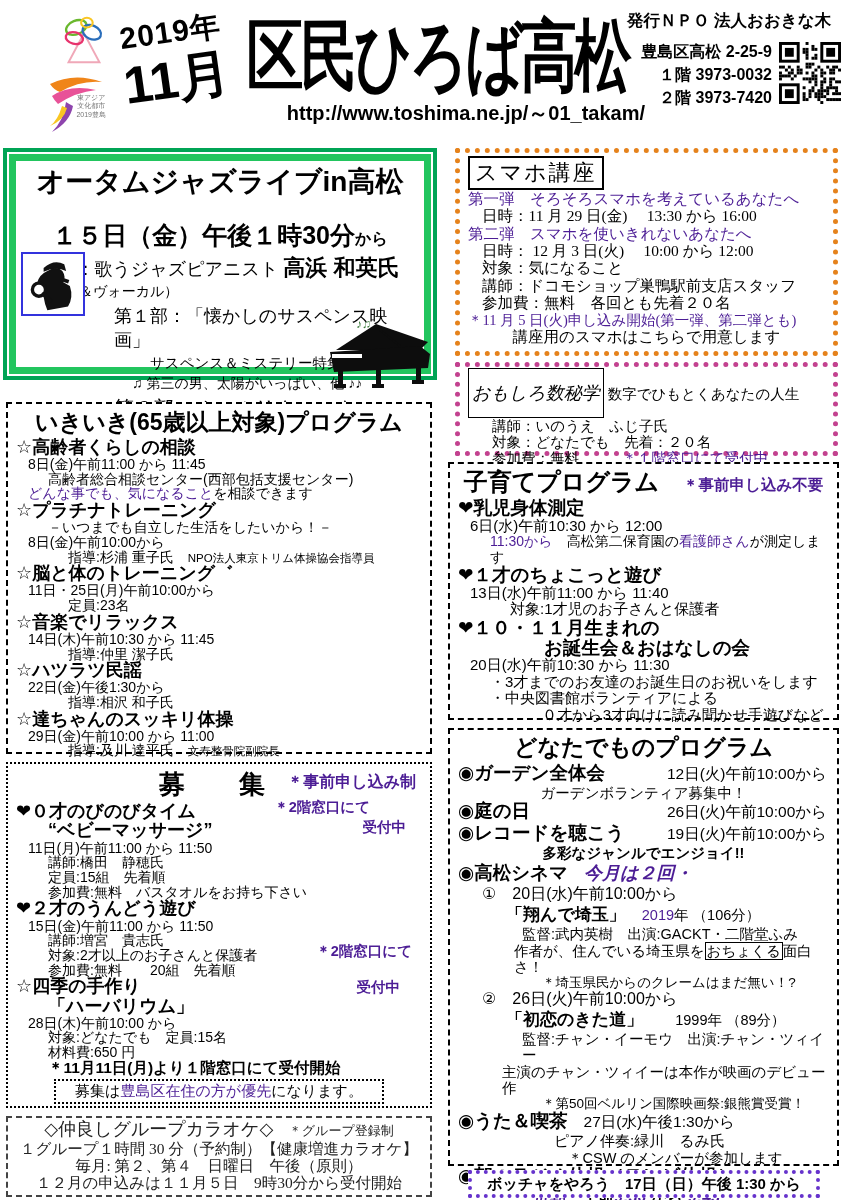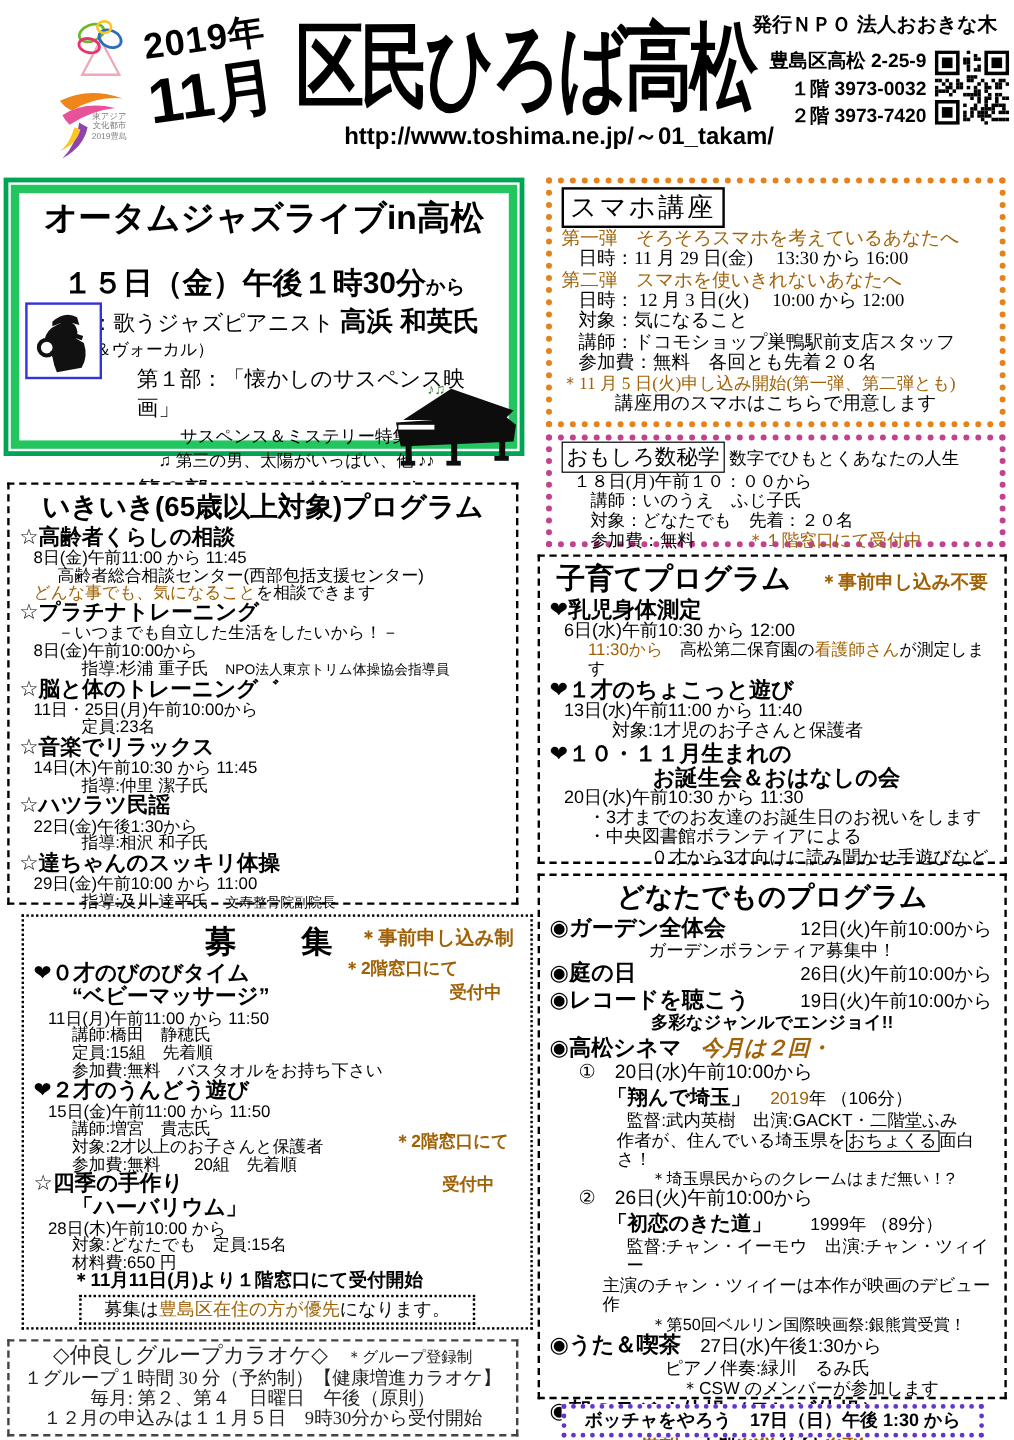--- a/index.html
+++ b/index.html
@@ -2,21 +2,21 @@
 <html><head>
 <meta charset="utf-8">
 <style>
   * { margin:0; padding:0; box-sizing:border-box; }
   html,body { background:#fff; }
   body {
     position:relative; width:845px; height:1200px; overflow:hidden;
     font-family:"Liberation Sans","DejaVu Sans",sans-serif; color:#000;
   }
   .abs { position:absolute; }
-  .red { color:#a16207; }
+  .red { color:#4c1d95; }
   .bold { font-weight:bold; }
   .center { text-align:center; }
 
   
   #tree-logo { left:55px; top:12px; width:58px; height:58px; }
   #phoenix-logo { left:42px; top:72px; width:66px; height:64px; }
   #yearmonth { left:104px; top:12px; width:140px; transform:rotate(-8deg); transform-origin:center; text-align:center; }
   #ym-year { font-size:30px; font-weight:900; letter-spacing:1px; }
   #ym-month { font-size:52px; font-weight:900; line-height:1.0; }
   #main-title { left:230px; top:4px; width:415px; text-align:center; font-size:57px; font-weight:900;
@@ -50,21 +50,21 @@
 
   
   #sec-ikiiki { left:6px; top:402px; width:426px; height:352px; padding:3px 8px; }
   .ik-title { text-align:center; font-size:23px; font-weight:900; }
   .t-name { font-weight:bold; font-size:18px; line-height:1.06; }
   .t-det { font-size:14px; line-height:1.05; }
   .in1 { padding-left:12px; } .in2 { padding-left:32px; } .in3 { padding-left:52px; }
   .t-small { font-size:11.5px; }
 
   
-  #sec-bosyu { left:18px; top:762px; width:426px; height:346px; padding:3px 8px; }
+  #sec-bosyu { left:6px; top:762px; width:426px; height:346px; padding:3px 8px; }
   .bs-title { text-align:center; font-size:26px; font-weight:900; letter-spacing:14px; }
   #bs-note1 { position:absolute; right:14px; top:8px; font-size:16px; font-weight:bold; }
   #bs-note2 { position:absolute; right:60px; top:34px; font-size:14.5px; font-weight:bold; }
   #bs-note3 { position:absolute; right:24px; top:54px; font-size:14.5px; font-weight:bold; }
   #bs-note4 { position:absolute; right:18px; top:178px; font-size:14.5px; font-weight:bold; }
   #bs-note5 { position:absolute; right:30px; top:214px; font-size:14.5px; font-weight:bold; }
   .bs-name { font-weight:bold; font-size:18px; line-height:1.07; }
   .priority-box { margin:3px auto 0; width:330px; border:2px dotted #000; text-align:center; font-size:15px; padding:1px 0; }
 
   
@@ -78,21 +78,21 @@
   #sec-sumaho { left:455px; top:148px; width:383px; height:208px; border:5px dotted #e5821c; padding:3px 8px;
     font-family:"Liberation Serif","DejaVu Serif",serif; }
   .sm-title { display:inline-block; border:2px solid #000; font-size:22px; padding:0 5px; letter-spacing:2px; }
   .sm-l { font-size:15.5px; line-height:1.12; }
   .sm-ind { padding-left:14px; }
   .sm-tight { font-size:14.5px; }
 
   
   #sec-suhi { left:455px; top:362px; width:383px; height:94px; border:5px dotted #c3428f; padding:1px 8px;
     font-family:"Liberation Serif","DejaVu Serif",serif; }
-  .su-title { display:inline-block; border:1.5px solid #000; font-size:18px; padding:0 3px; }
+  .su-title { display:inline-block; border:1.5px solid #000; font-size:18px; padding:12px 3px;font-style:italic; }
   .su-sub { font-size:14.5px; }
   .su-l { font-size:14.5px; line-height:1.12; }
 
   
   #sec-kosodate { left:448px; top:462px; width:391px; height:258px; padding:2px 8px; }
   .ko-title { text-align:center; font-size:24px; font-weight:900; }
   .ko-title .note { font-size:15.5px; font-weight:bold; letter-spacing:0; }
   .ko-name { font-weight:bold; font-size:18.5px; line-height:1.07; }
   .ko-det { font-size:15px; line-height:1.1; }
   .ko-det14 { font-size:14px; line-height:1.1; }
@@ -393,21 +393,20 @@
   <div class="sm-l sm-ind">日時： 12 月 3 日(火)　 10:00 から 12:00</div>
   <div class="sm-l sm-ind">対象：気になること</div>
   <div class="sm-l sm-ind">講師：ドコモショップ巣鴨駅前支店スタッフ</div>
   <div class="sm-l sm-ind">参加費：無料　各回とも先着２０名</div>
   <div class="sm-l sm-tight red">＊11 月 5 日(火)申し込み開始(第一弾、第二弾とも)</div>
   <div class="sm-l center">講座用のスマホはこちらで用意します</div>
 </div>
 
 <div class="sec" id="sec-suhi">
   <div><span class="su-title">おもしろ数秘学</span> <span class="su-sub">数字でひもとくあなたの人生</span></div>
-  <div class="su-l" style="padding-left:10px;">１８日(月)午前１０：００から</div>
   <div class="su-l" style="padding-left:24px;">講師：いのうえ　ふじ子氏</div>
   <div class="su-l" style="padding-left:24px;">対象：どなたでも　先着：２０名</div>
   <div class="su-l" style="padding-left:24px;"><span>参加費：無料</span>　　　<span class="red">＊１階窓口にて受付中</span></div>
 </div>
 
 <div class="sec dashed" id="sec-kosodate">
   <div class="ko-title"><span>子育てプログラム</span>　<span class="note red">＊事前申し込み不要</span></div>
   <div class="ko-name">❤乳児身体測定</div>
   <div class="ko-det in1">6日(水)午前10:30 から 12:00</div>
   <div class="ko-det14 in2"><span class="red">11:30から</span><span>　高松第二保育園の</span><span class="red">看護師さん</span><span>が測定します</span></div>

